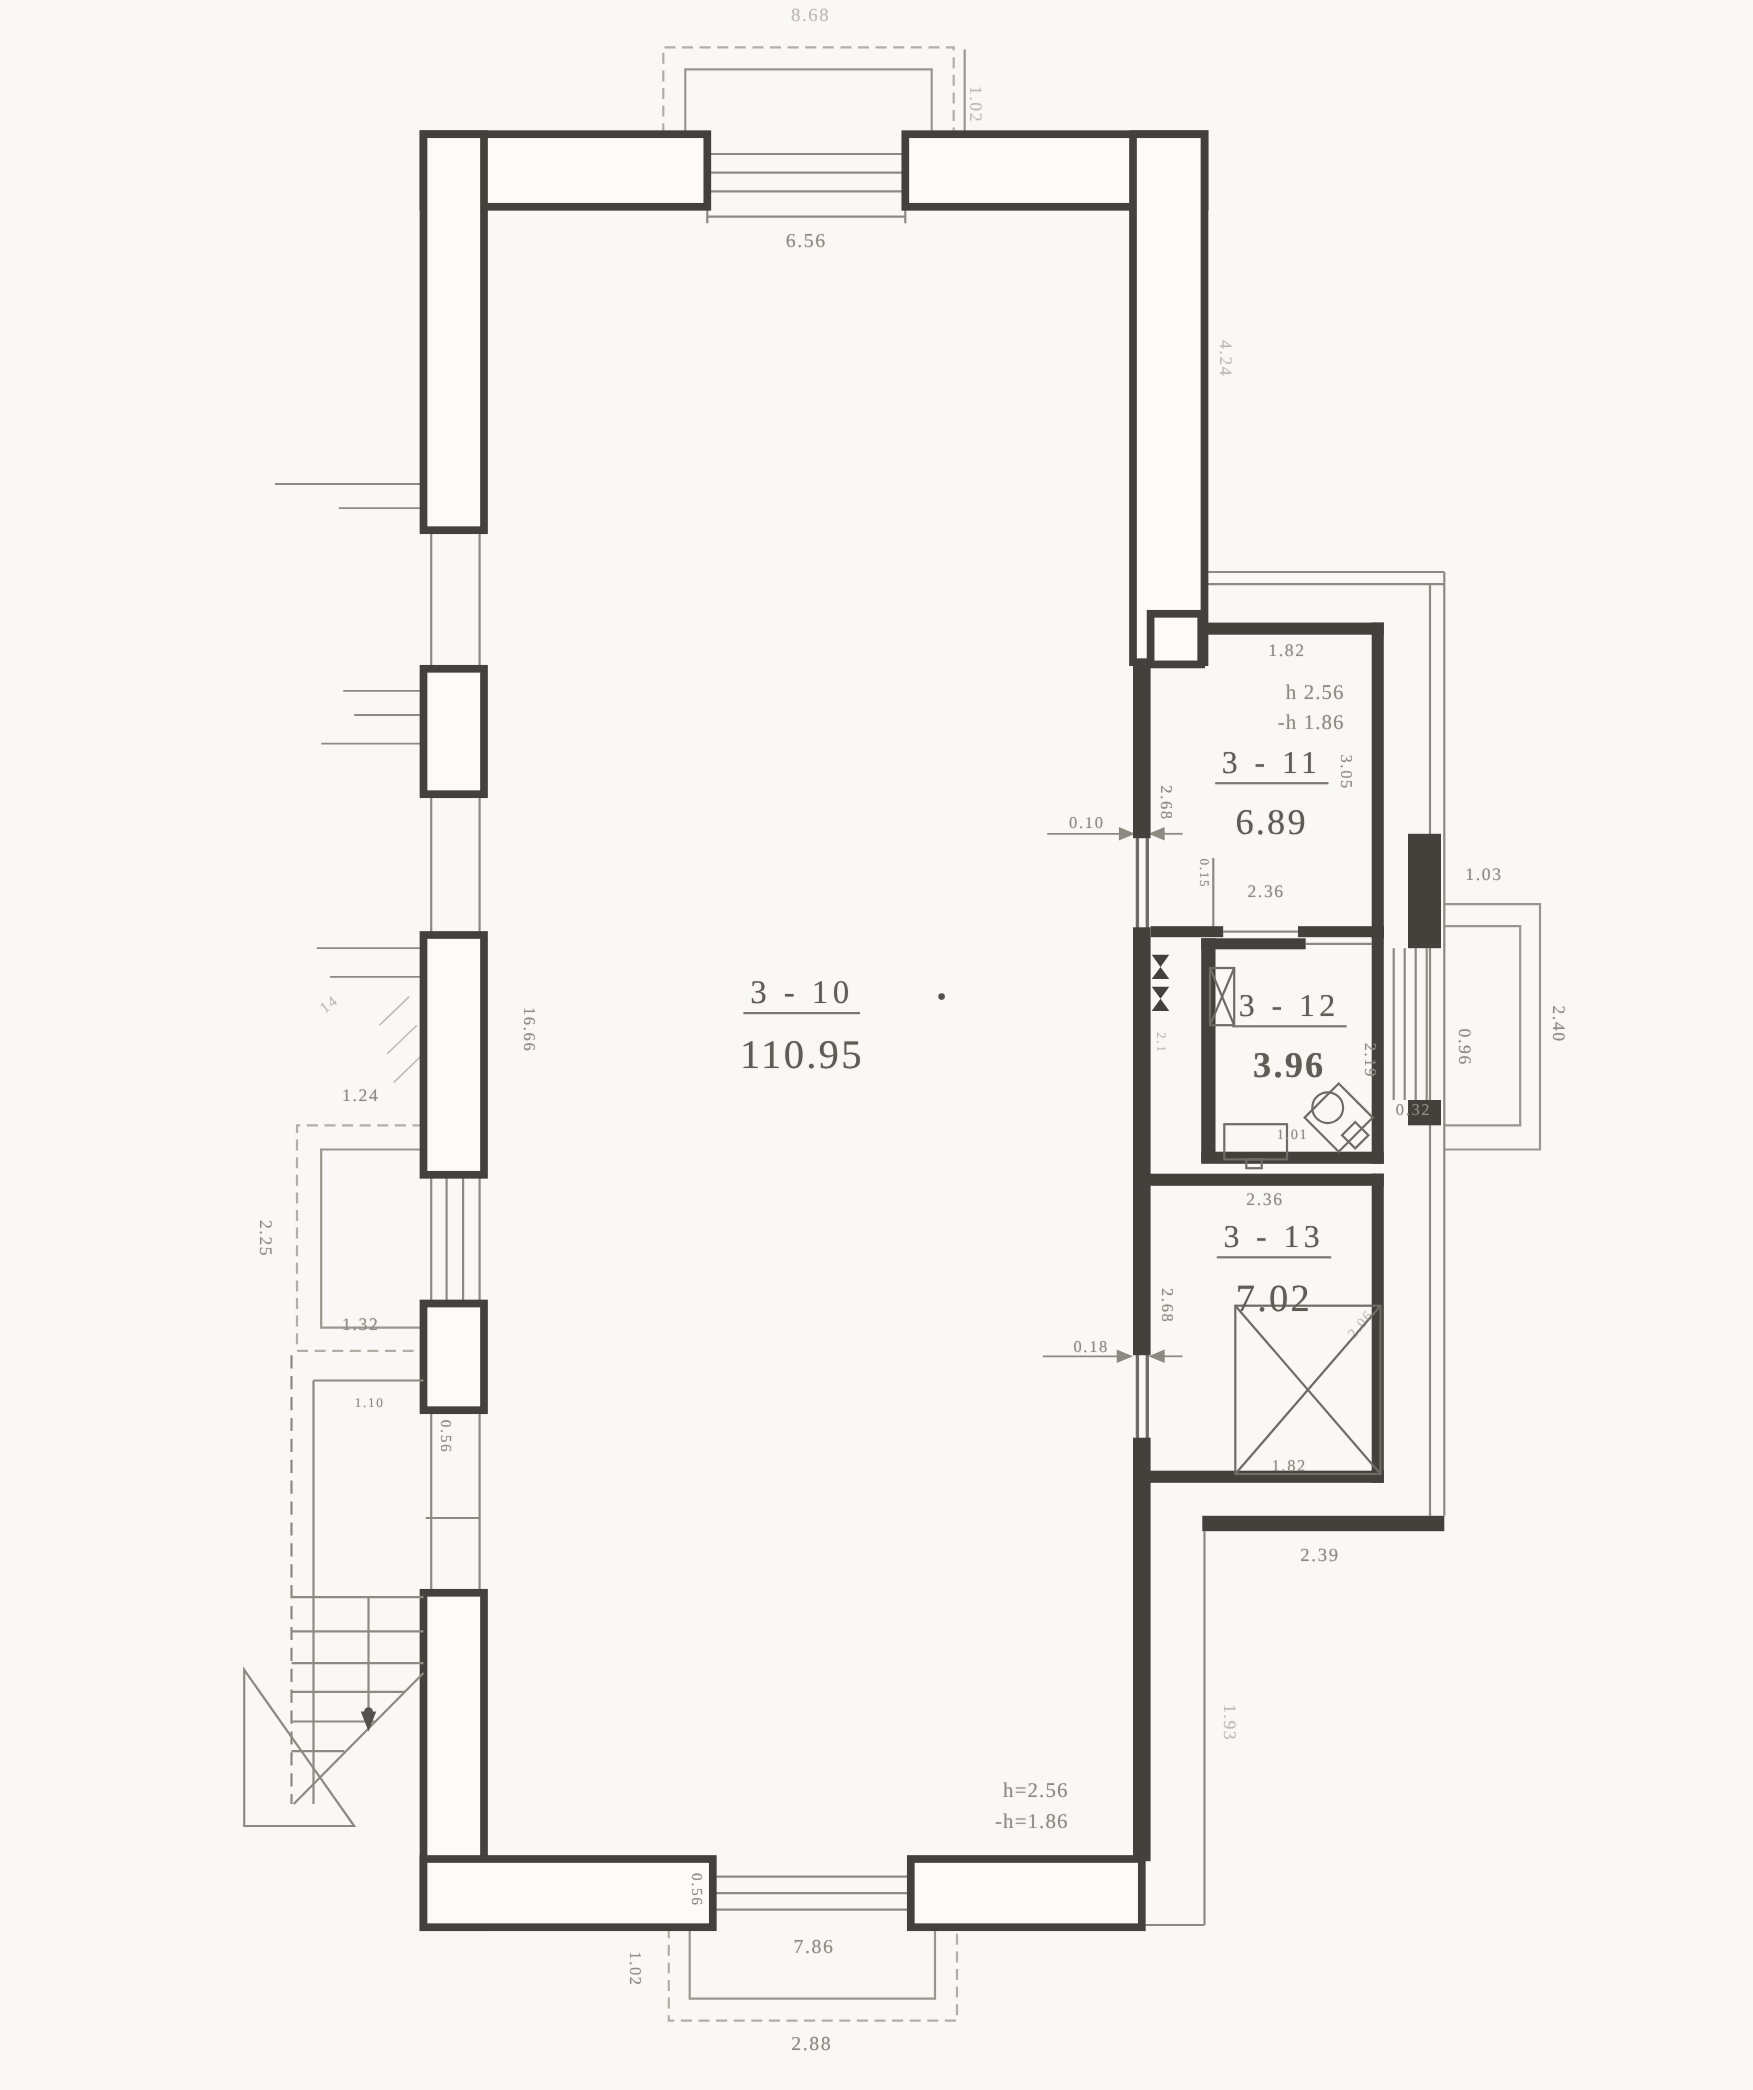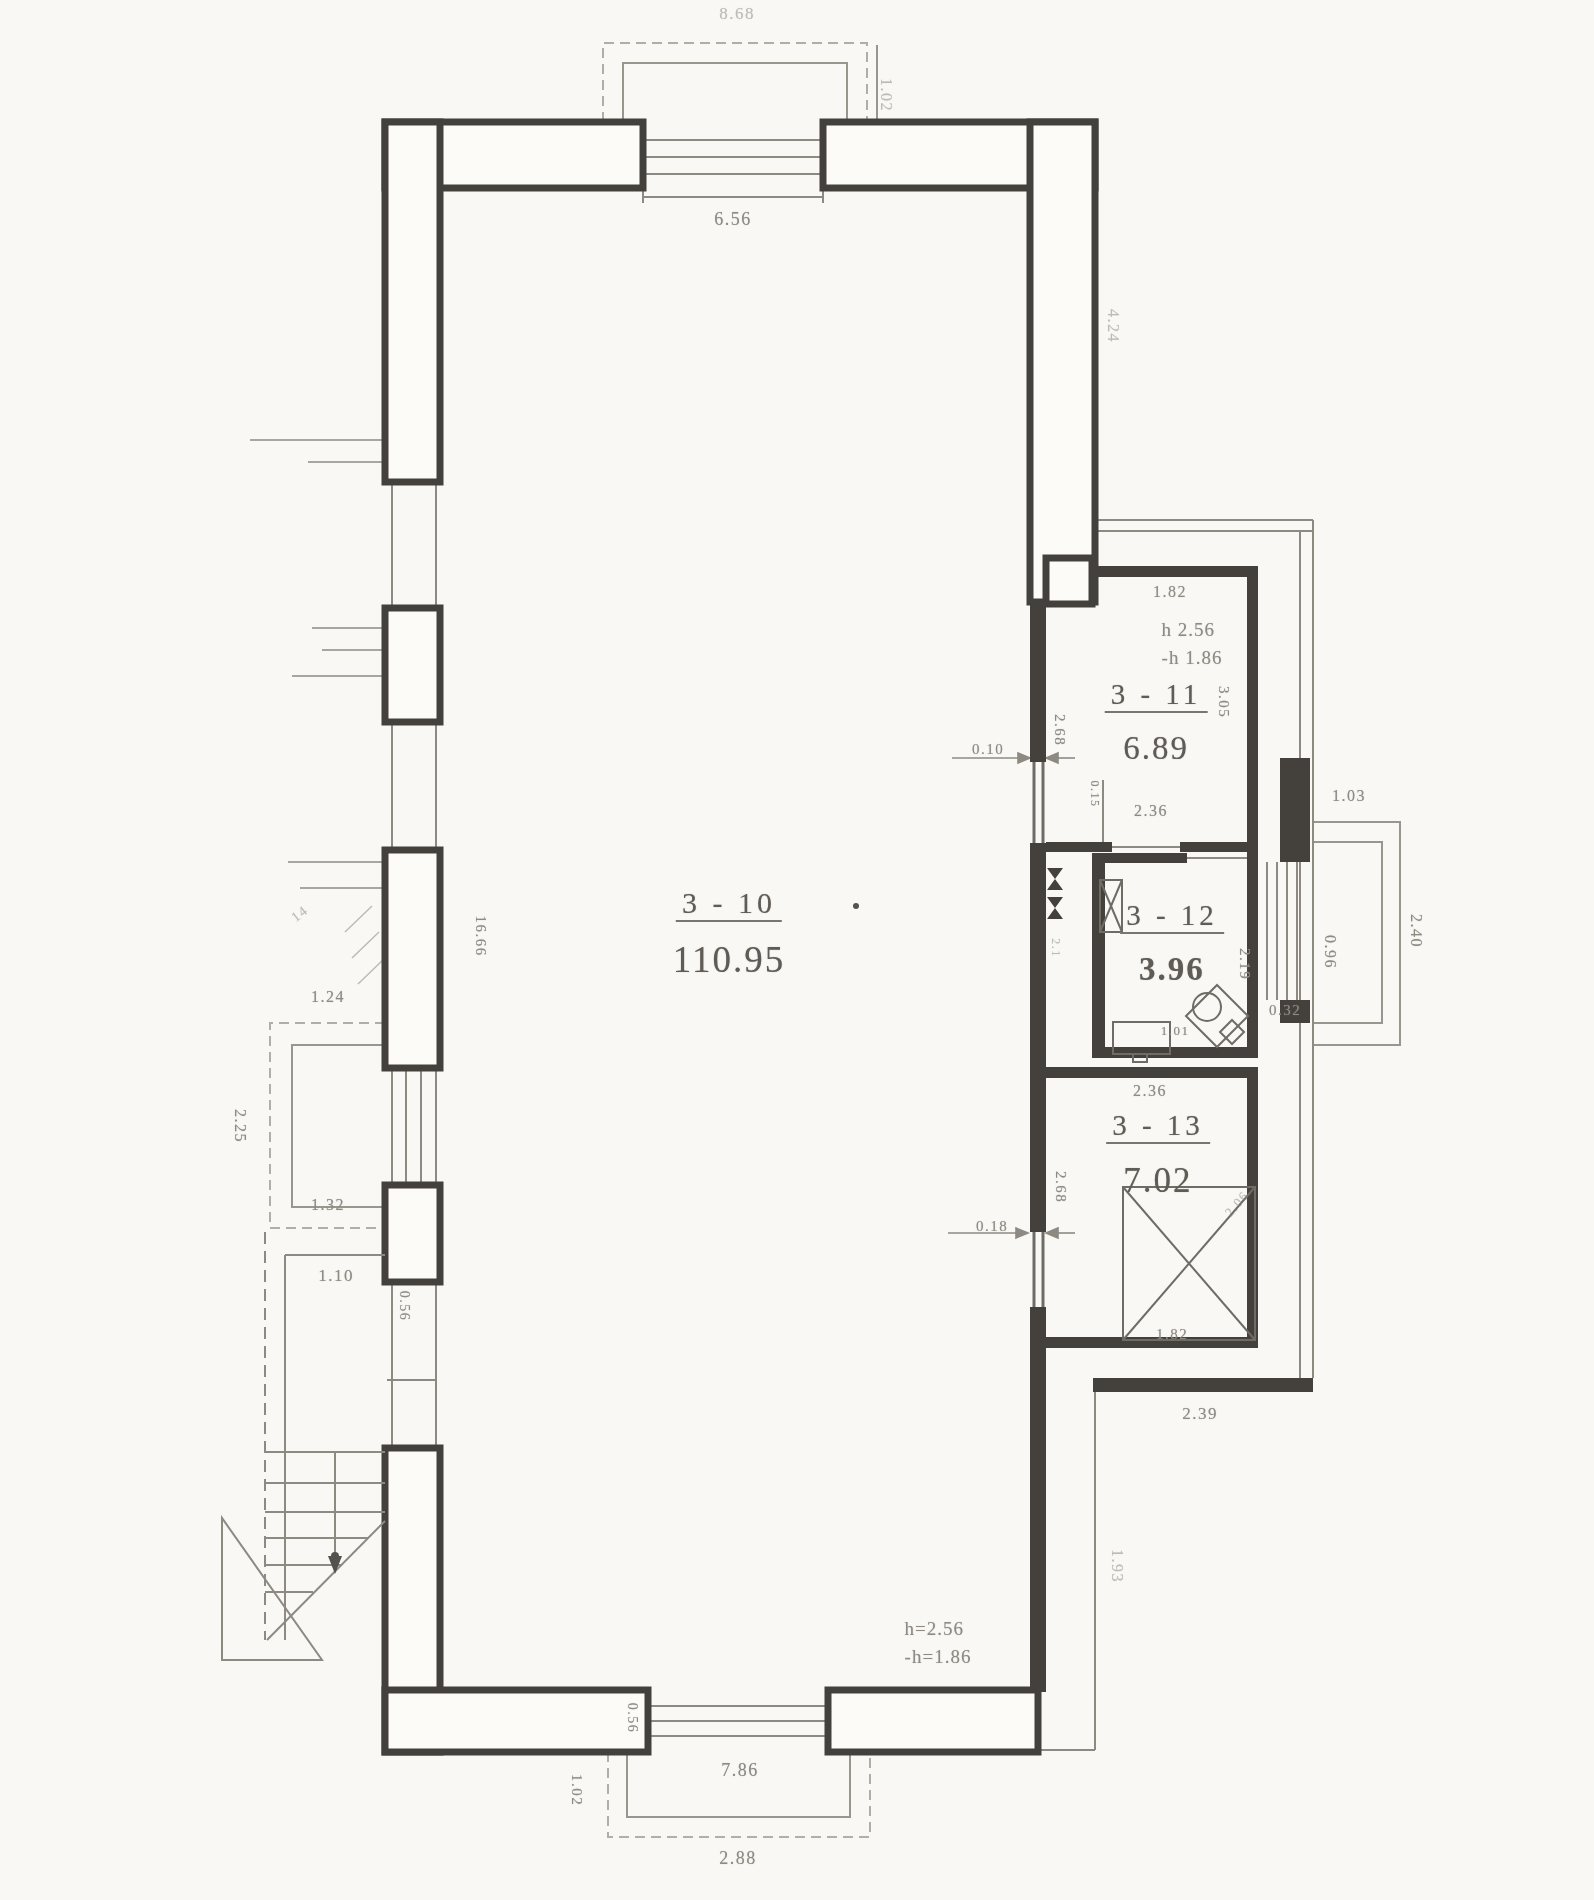--- a/index.html
+++ b/index.html
@@ -7,21 +7,21 @@
         font-family:"Liberation Serif",serif;}
   svg{position:absolute;left:0;top:0;}
   .labels{position:absolute;left:0;top:0;width:100%;height:100%;pointer-events:none;}
   .dim{position:absolute;color:#8f8b83;white-space:nowrap;letter-spacing:1.5px;
        text-shadow:0 0 1px rgba(143,139,131,.55);}
   .dim.faint{opacity:.55;}
   .room{position:absolute;display:flex;flex-direction:column;align-items:center;
         color:#605c55;text-shadow:0 0 1px rgba(96,92,85,.5);gap:17px;}
   .room .num{letter-spacing:4px;border-bottom:2px solid #7a766f;padding:0 6px 2px 6px;line-height:1;}
   .room .area{letter-spacing:2px;line-height:1.15;padding-top:0;}
-  .hnote{position:absolute;color:#8f8b83;text-align:left;line-height:1.45;
+  .hnote{position:absolute;color:#8f8b83;text-align:right;line-height:1.45;
          letter-spacing:1px;text-shadow:0 0 1px rgba(143,139,131,.5);white-space:nowrap;}
 </style>
 </head>
 <body>
 
 <div id="page">
 
 <svg width="1594" height="1900" viewBox="0 0 1594 1900">
 
   <g fill="none" stroke="#b2aea5" stroke-width="2">
@@ -229,21 +229,21 @@
       <span class="dim" style="left: 1060px; top: 1187px; font-size: 15px; transform: translate(-50%, -50%) rotate(90deg);">2.68</span>
       <span class="dim" style="left: 992px; top: 1226px; font-size: 15px; transform: translate(-50%, -50%) rotate(0deg);">0.18</span>
       <span class="dim" style="left: 1172px; top: 1334px; font-size: 15px; transform: translate(-50%, -50%) rotate(0deg);">1.82</span>
       <span class="dim faint" style="left: 1237px; top: 1204px; font-size: 13px; transform: translate(-50%, -50%) rotate(-50deg);">2.06</span>
       <span class="dim" style="left: 1200px; top: 1414px; font-size: 17px; transform: translate(-50%, -50%) rotate(0deg);">2.39</span>
       <span class="dim faint" style="left: 1117px; top: 1566px; font-size: 16px; transform: translate(-50%, -50%) rotate(90deg);">1.93</span>
       <span class="dim" style="left: 480px; top: 936px; font-size: 15px; transform: translate(-50%, -50%) rotate(90deg);">16.66</span>
       <span class="dim" style="left: 328px; top: 997px; font-size: 16px; transform: translate(-50%, -50%) rotate(0deg);">1.24</span>
       <span class="dim" style="left: 240px; top: 1126px; font-size: 16px; transform: translate(-50%, -50%) rotate(90deg);">2.25</span>
       <span class="dim" style="left: 328px; top: 1205px; font-size: 16px; transform: translate(-50%, -50%) rotate(0deg);">1.32</span>
-      <span class="dim" style="left: 336px; top: 1276px; font-size: 17px; transform: translate(-50%, -50%) rotate(0deg);">1.10</span>
+      <span class="dim" style="left: 336px; top: 1276px; font-size: 12px; transform: translate(-50%, -50%) rotate(0deg);">1.10</span>
       <span class="dim" style="left: 404px; top: 1306px; font-size: 14px; transform: translate(-50%, -50%) rotate(90deg);">0.56</span>
       <span class="dim faint" style="left: 300px; top: 914px; font-size: 14px; transform: translate(-50%, -50%) rotate(-38deg);">14</span>
       <span class="dim" style="left: 632px; top: 1718px; font-size: 14px; transform: translate(-50%, -50%) rotate(90deg);">0.56</span>
       <span class="dim" style="left: 740px; top: 1770px; font-size: 18px; transform: translate(-50%, -50%) rotate(0deg);">7.86</span>
       <span class="dim" style="left: 576px; top: 1790px; font-size: 15px; transform: translate(-50%, -50%) rotate(90deg);">1.02</span>
       <span class="dim" style="left: 738px; top: 1858px; font-size: 18px; transform: translate(-50%, -50%) rotate(0deg);">2.88</span>
       <div class="room" style="left: 729px; top: 888px; transform: translate(-50%, 0px);">
         <span class="num" style="font-size: 30px;">3 - 10</span>
         <span class="area" style="font-size: 37px;">110.95</span>
       </div>

